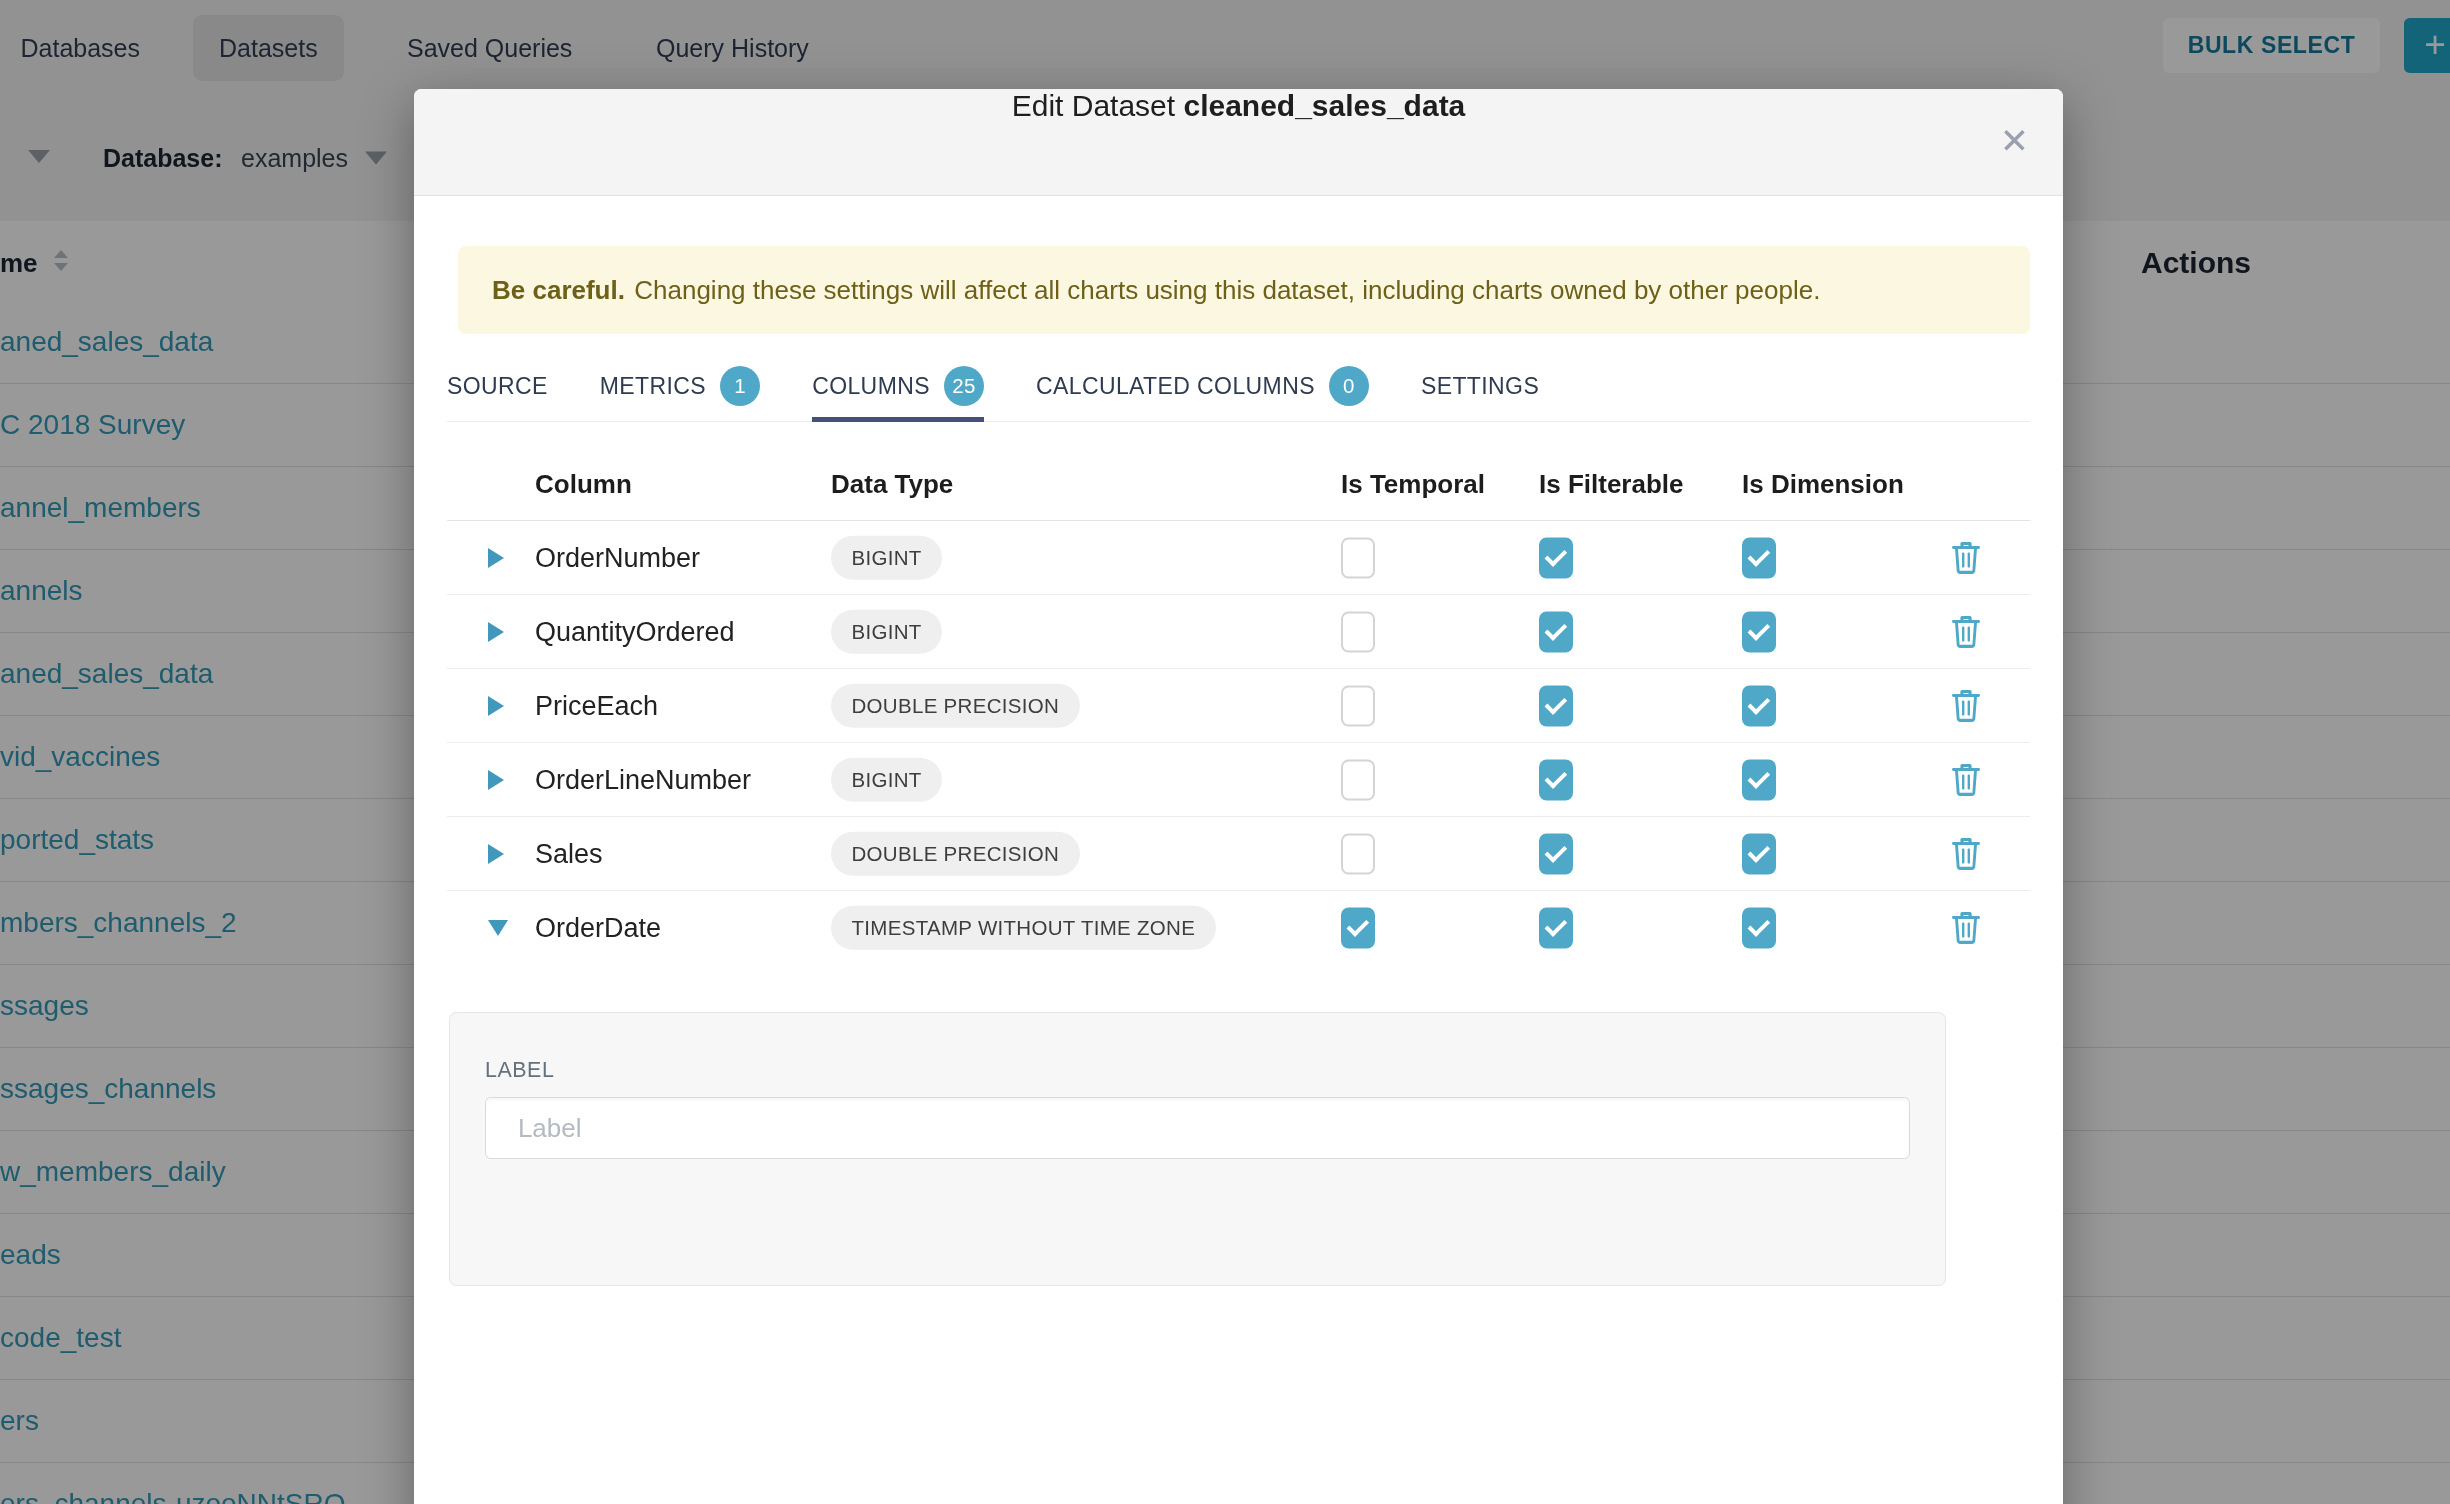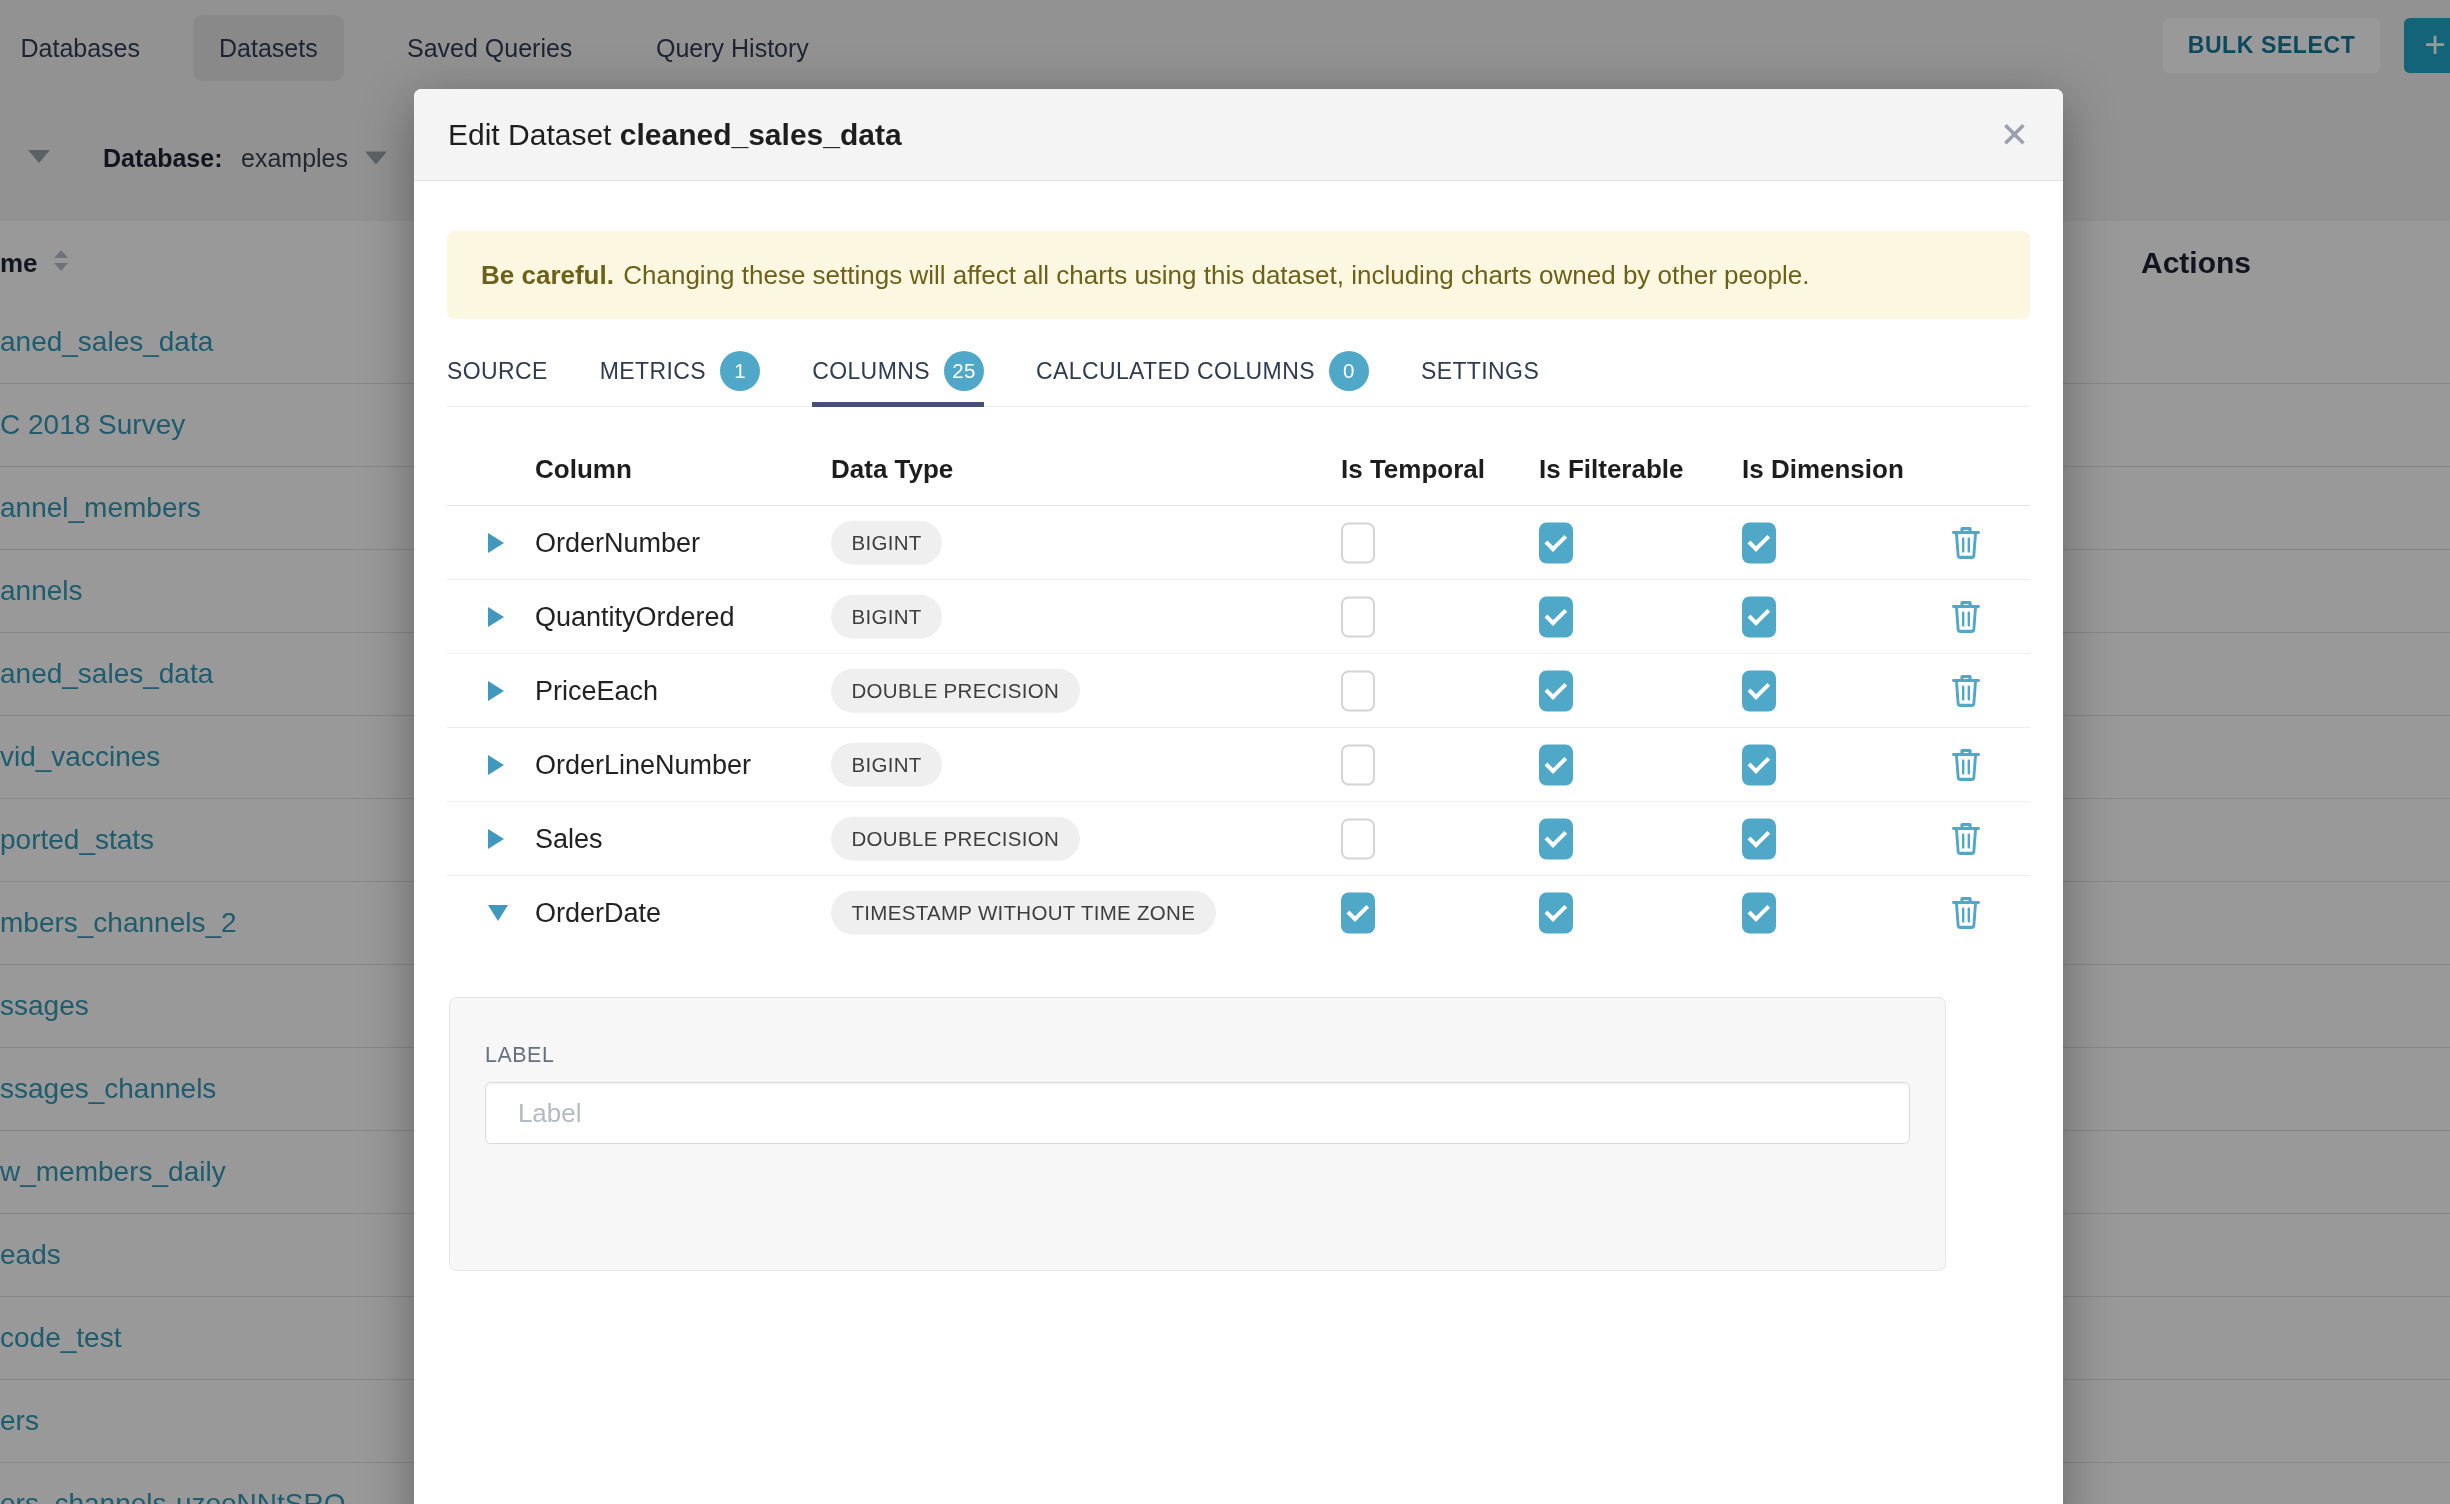--- a/index.html
+++ b/index.html
@@ -35,28 +35,28 @@
   .bg-rows{position:absolute;left:0;top:301px;right:0;}
   .bg-row{height:83px;border-bottom:0.9px solid #e1e1e1;display:flex;align-items:center;box-sizing:border-box;}
   .bg-link{font-size:28px;color:#3399b8;cursor:pointer;}
 
   
   .overlay{position:absolute;inset:0;background:rgba(0,0,0,0.40);}
 
   
   .modal{position:absolute;left:414px;top:89px;width:1649px;height:1454px;background:#ffffff;
          border-radius:7.5px;box-shadow:0 13px 52px rgba(0,0,0,0.35);}
-  .m-header{height:92px;background:#f4f4f4;border-bottom:0.9px solid #e2e2e2;
-            border-radius:7.5px 7.5px 0 0;display:flex;align-items:center;padding:0 34px;box-sizing:border-box;}
+  .m-header{height:107px;background:#f4f4f4;border-bottom:0.9px solid #e2e2e2;
+            border-radius:7.5px 7.5px 0 0;display:flex;align-items:center;padding:0 34px;box-sizing:border-box;flex-direction:column;}
   .m-title{font-size:30px;color:#1e1e1e;}
   .m-title b{font-weight:700;}
   .m-close{margin-left:auto;font-size:35px;color:#9ba0b1;line-height:1;cursor:pointer;}
   .m-body{padding:0 33px;}
   .warning{margin-top:50px;height:88px;background:#fcf7e1;border-radius:7.5px;display:flex;
-           align-items:center;padding:0 34px;font-size:26px;color:#6d6018;box-sizing:border-box;}
+           align-items:center;padding:0 34px;font-size:26px;color:#6d6018;box-sizing:border-box;margin-left:11px;}
   .warning b{font-weight:700;margin-right:9.3px;}
   .tabs{margin-top:22.4px;display:flex;gap:52px;height:66px;border-bottom:0.9px solid #ececec;box-sizing:border-box;}
   .tab{position:relative;display:flex;align-items:center;gap:14px;font-size:23px;color:#2f3b50;
        letter-spacing:0.4px;padding-bottom:5.6px;cursor:pointer;white-space:nowrap;}
   .tab.active::after{content:'';position:absolute;left:0;right:0;bottom:-0.9px;height:5.6px;background:#454f78;}
   .badge{min-width:40px;height:40px;border-radius:20.5px;background:#4fa8c7;color:#fff;font-size:20.5px;
          display:flex;align-items:center;justify-content:center;padding:0 5.6px;box-sizing:border-box;}
   .thead{position:relative;height:98px;border-bottom:0.9px solid #e3e3e3;}
   .th{position:absolute;bottom:20.5px;font-size:26px;font-weight:700;color:#1d1d1d;white-space:nowrap;}
   .th.c-col{left:88px}.th.c-type{left:384px}.th.c-temp{left:894px}.th.c-filt{left:1092px}.th.c-dim{left:1295px}

